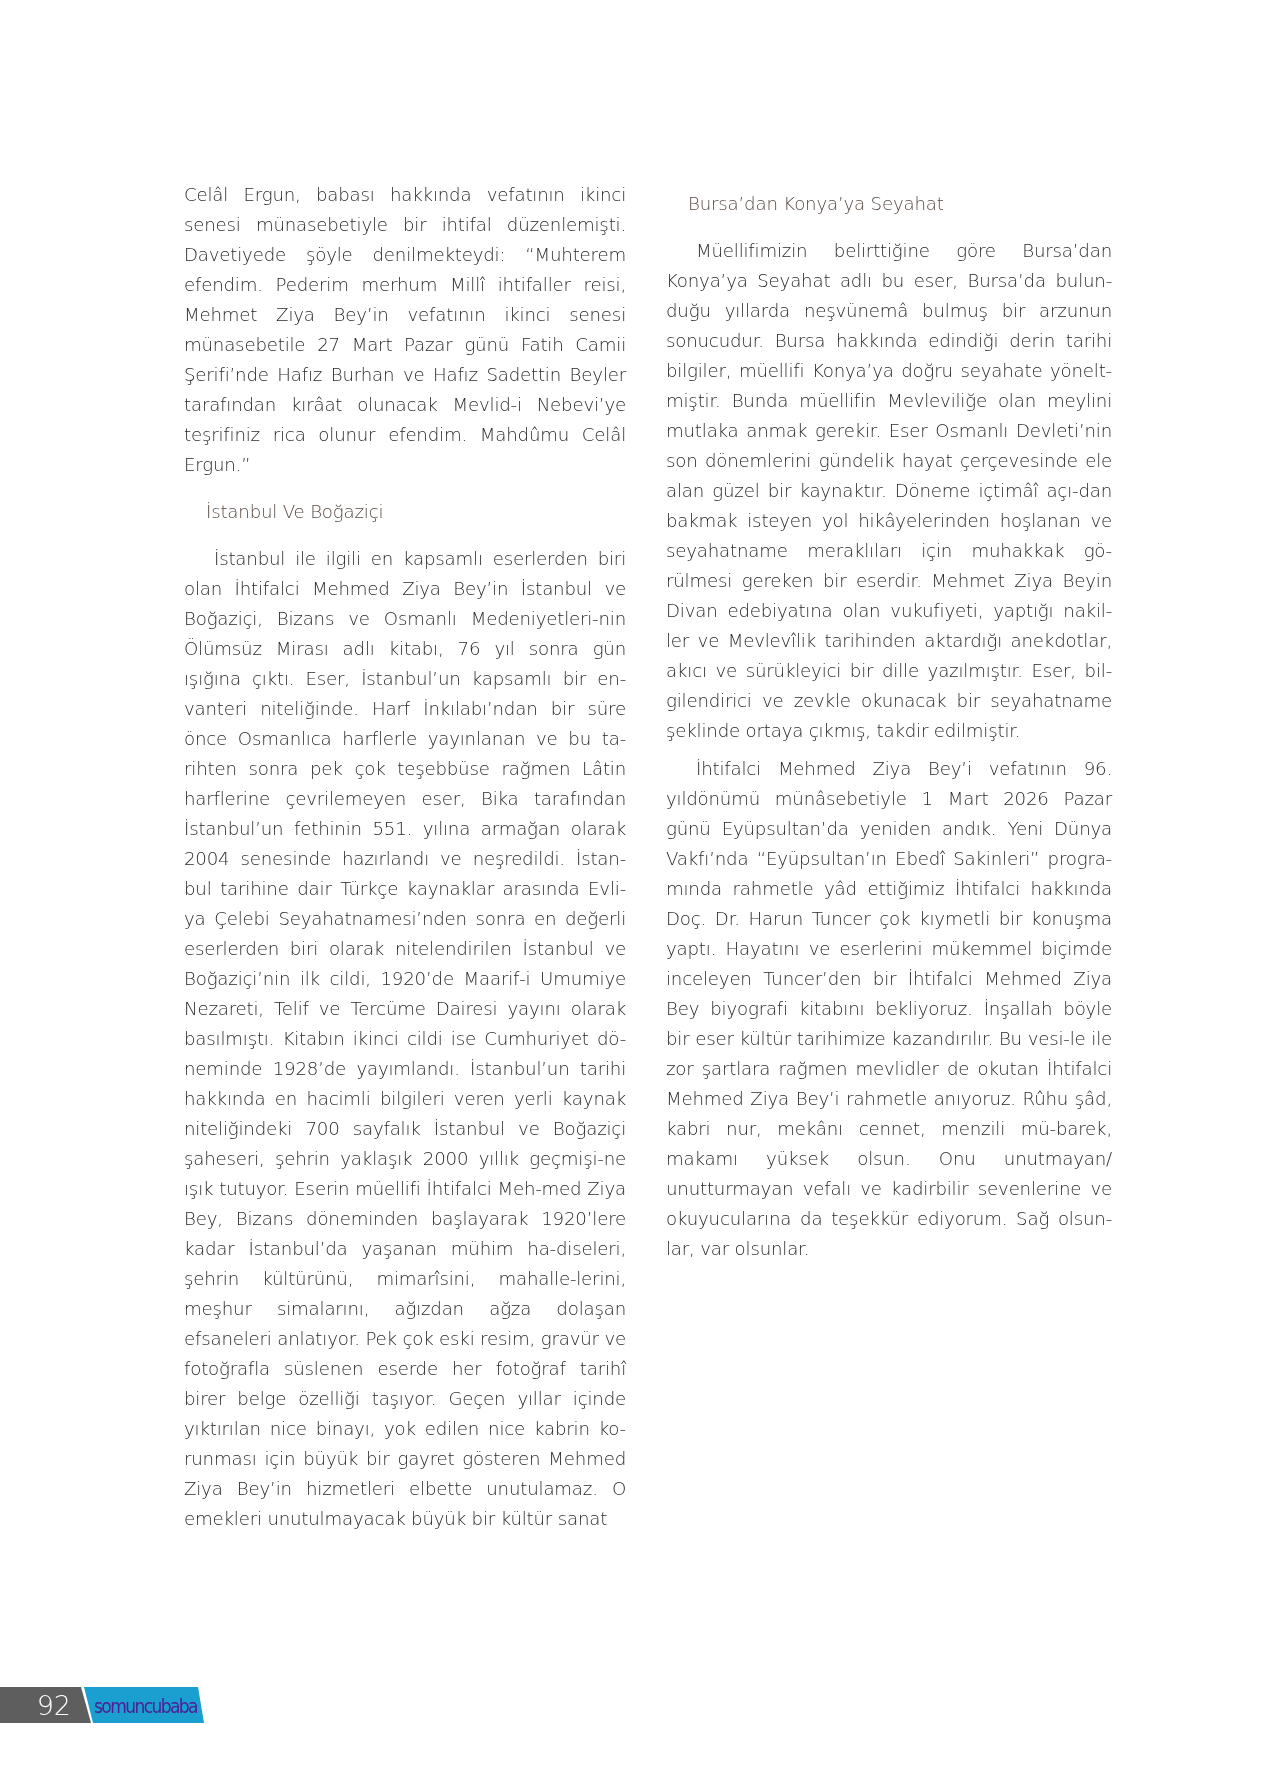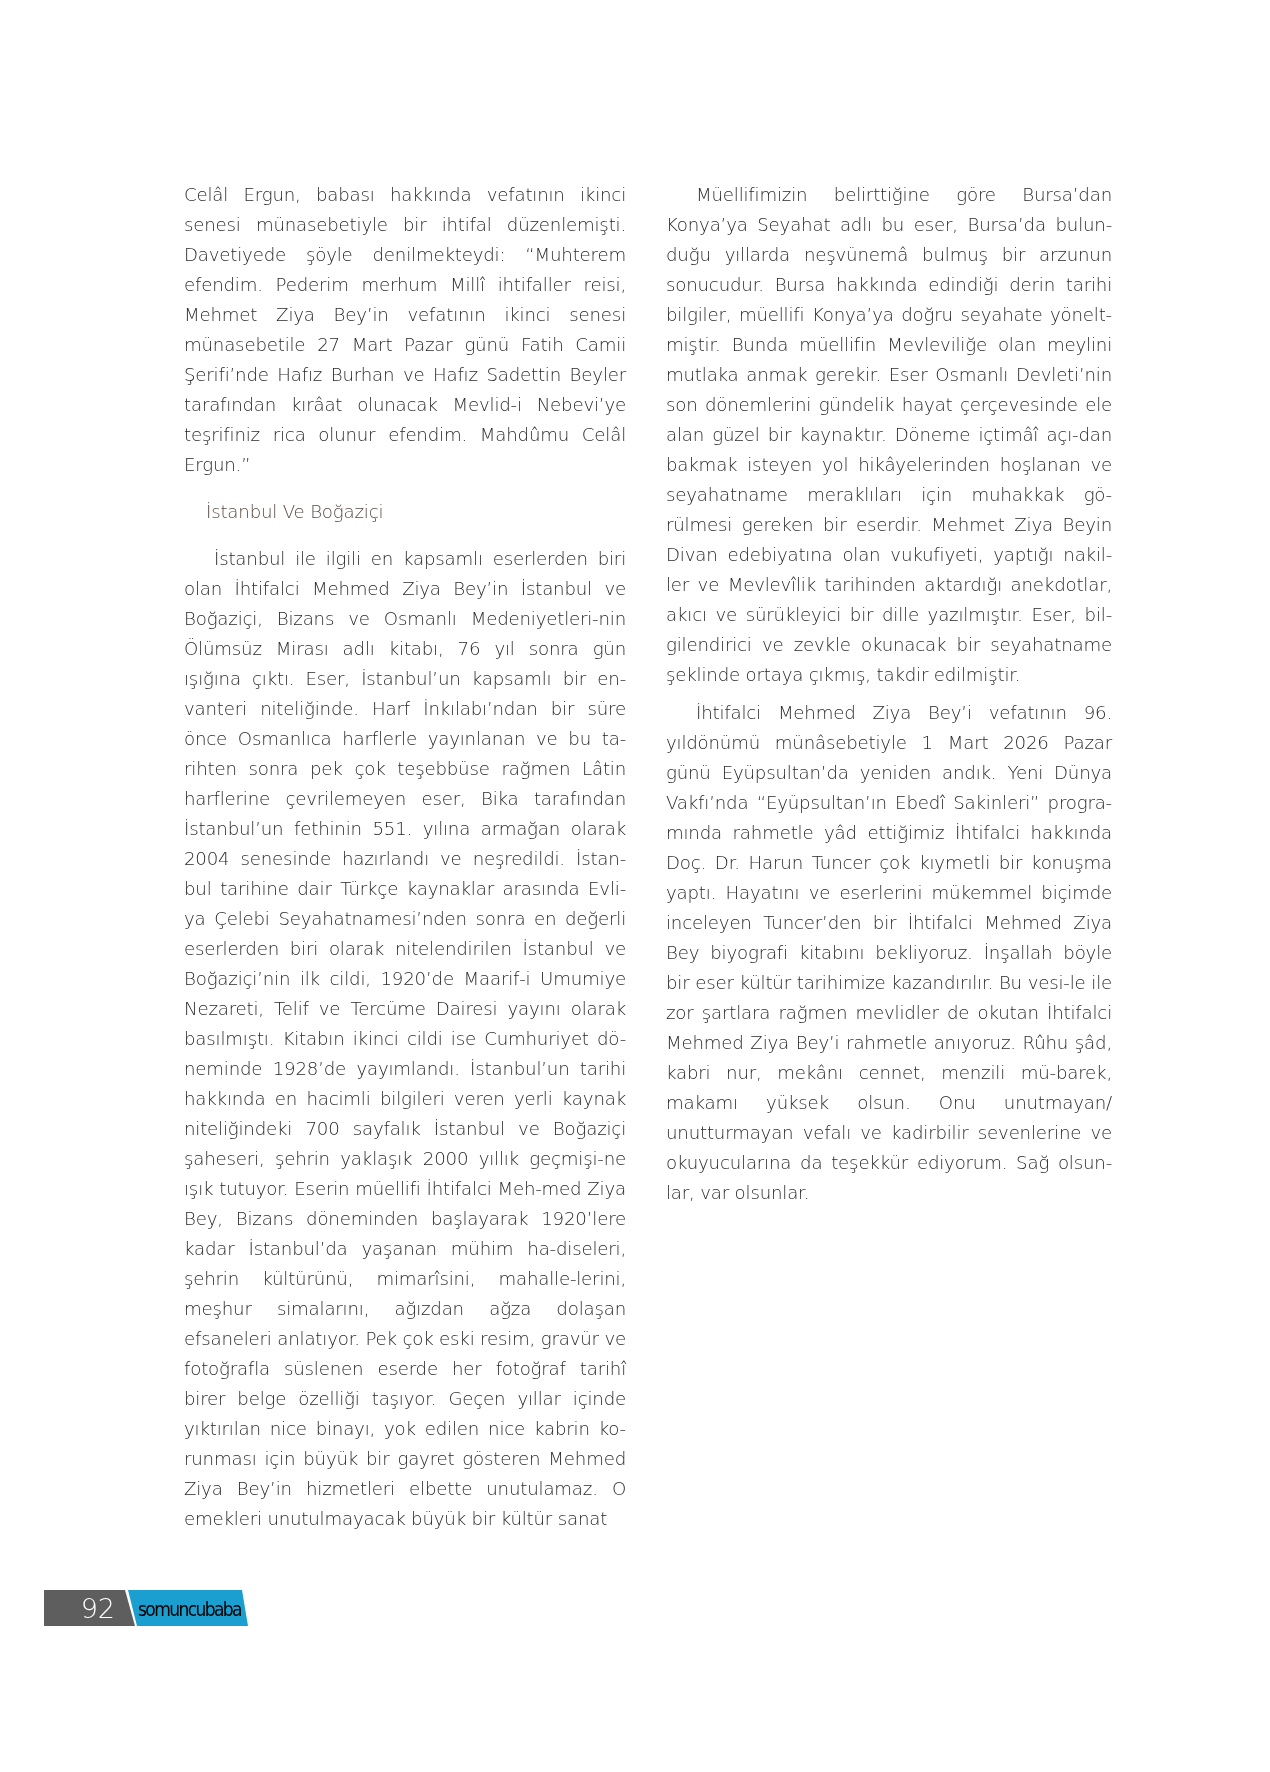--- a/index.html
+++ b/index.html
@@ -18,50 +18,51 @@
   .col p {
     margin: 8px; text-align: justify; hyphens: manual;
   }
   .col p.indent { text-indent: 30px; }
   .col h3 {
     margin: 17px 0 17px 30px; padding: 0;
     font-size: 18.2px; font-weight: 300; line-height: 30px;
     color: #5a4a44;
   }
   .footer {
-    position: absolute; left: 0; top: 1590px; height: 20px; width: 210px; margin-left: 44px;
+    position: absolute; left: 0; top: 1687px; height: 20px; width: 210px;
   }
   .footer .page-num {
     position: absolute; left: 0; top: 0; height: 36px; width: 91px;
     background: #5e5e5e;
     clip-path: polygon(0 0, 81px 0, 91px 36px, 0 36px);
     color: #ffffff; font-size: 27px; line-height: 38px;
     text-align: right; box-sizing: border-box; padding-right: 20px;
     font-family: "DejaVu Sans", sans-serif; font-weight: 300;
   }
   .footer .brand {
     position: absolute; left: 84px; top: 0; height: 36px; width: 120px;
     background: #1a9fd0;
     clip-path: polygon(0 0, 114px 0, 120px 36px, 9px 36px);
-    color: #000000; font-size: 19px; line-height: 38px;
+    color: #4c1d95; font-size: 19px; line-height: 38px;
     box-sizing: border-box; padding-left: 10px;
     font-family: "DejaVu Sans Condensed", "DejaVu Sans", sans-serif;
     letter-spacing: -1.6px; transform-origin: left;
   }
 </style>
 </head>
 <body>
 
 <div class="col left">
   <p>Celâl Ergun, babası hakkında vefatının ikinci senesi münasebetiyle bir ihtifal düzenlemişti. Davetiyede şöyle denilmekteydi: “Muhterem efendim. Pederim merhum Millî ihtifaller reisi, Mehmet Ziya Bey’in vefatının ikinci senesi münasebetile 27 Mart Pazar günü Fatih Camii Şerifi’nde Hafız Burhan ve Hafız Sadettin Beyler tarafından kırâat olunacak Mevlid-i  Nebevi’ye teşrifiniz rica olunur efendim. Mahdûmu Celâl Ergun.”</p>
   <h3>İstanbul Ve Boğaziçi</h3>
   <p class="indent">İstanbul ile ilgili en kapsamlı eserlerden biri olan İhtifalci Mehmed Ziya Bey’in İstanbul ve Boğaziçi, Bizans ve Osmanlı Medeniyetleri-nin Ölümsüz Mirası adlı kitabı, 76 yıl sonra gün ışığına çıktı. Eser, İstanbul’un kapsamlı bir en-vanteri niteliğinde. Harf İnkılabı’ndan bir süre önce Osmanlıca harflerle yayınlanan ve bu ta-rihten sonra pek çok teşebbüse rağmen Lâtin harflerine çevrilemeyen eser, Bika tarafından İstanbul’un fethinin 551. yılına armağan olarak 2004 senesinde hazırlandı ve neşredildi. İstan-bul tarihine dair Türkçe kaynaklar arasında Evli-ya Çelebi Seyahatnamesi’nden sonra en değerli eserlerden biri olarak nitelendirilen İstanbul ve Boğaziçi’nin ilk cildi, 1920’de Maarif-i Umumiye Nezareti, Telif ve Tercüme Dairesi yayını olarak basılmıştı. Kitabın ikinci cildi ise Cumhuriyet dö-neminde 1928’de yayımlandı. İstanbul’un tarihi hakkında en hacimli bilgileri veren yerli kaynak niteliğindeki 700 sayfalık İstanbul ve Boğaziçi şaheseri, şehrin yaklaşık 2000 yıllık geçmişi-ne ışık tutuyor. Eserin müellifi İhtifalci Meh-med Ziya Bey, Bizans döneminden başlayarak 1920’lere kadar İstanbul’da yaşanan mühim ha-diseleri, şehrin kültürünü, mimarîsini, mahalle-lerini, meşhur simalarını, ağızdan ağza dolaşan efsaneleri anlatıyor. Pek çok eski resim, gravür ve fotoğrafla süslenen eserde her fotoğraf tarihî birer belge özelliği taşıyor. Geçen yıllar içinde yıktırılan nice binayı, yok edilen nice kabrin ko-runması için büyük bir gayret gösteren Mehmed Ziya Bey’in hizmetleri elbette unutulamaz. O emekleri unutulmayacak büyük bir kültür sanat</p>
 </div>
 
 <div class="col right">
+  <h3>Bursa’dan Konya’ya Seyahat</h3>
   <p class="indent">Müellifimizin belirttiğine göre Bursa’dan Konya’ya Seyahat adlı bu eser, Bursa’da bulun-duğu yıllarda neşvünemâ bulmuş bir arzunun sonucudur. Bursa hakkında edindiği derin tarihi bilgiler, müellifi Konya’ya doğru seyahate yönelt-miştir. Bunda müellifin Mevleviliğe olan meylini mutlaka anmak gerekir. Eser Osmanlı Devleti’nin son dönemlerini gündelik hayat çerçevesinde ele alan güzel bir kaynaktır. Döneme içtimâî açı-dan bakmak isteyen yol hikâyelerinden hoşlanan ve seyahatname meraklıları için muhakkak gö-rülmesi gereken bir eserdir. Mehmet Ziya Beyin Divan edebiyatına olan vukufiyeti, yaptığı nakil-ler ve Mevlevîlik tarihinden aktardığı anekdotlar, akıcı ve sürükleyici bir dille yazılmıştır. Eser, bil-gilendirici ve zevkle okunacak bir seyahatname şeklinde ortaya çıkmış, takdir edilmiştir.</p>
   <p class="indent">İhtifalci Mehmed Ziya Bey’i vefatının 96. yıldönümü münâsebetiyle 1 Mart 2026 Pazar günü Eyüpsultan’da yeniden andık. Yeni Dünya Vakfı’nda “Eyüpsultan’ın Ebedî Sakinleri” progra-mında rahmetle yâd ettiğimiz İhtifalci hakkında Doç. Dr. Harun Tuncer çok kıymetli bir konuşma yaptı. Hayatını ve eserlerini mükemmel biçimde inceleyen Tuncer’den bir İhtifalci Mehmed Ziya Bey biyografi kitabını bekliyoruz. İnşallah böyle bir eser kültür tarihimize kazandırılır. Bu vesi-le ile zor şartlara rağmen mevlidler de okutan İhtifalci Mehmed Ziya Bey’i rahmetle anıyoruz. Rûhu şâd, kabri nur, mekânı cennet, menzili mü-barek, makamı yüksek olsun. Onu unutmayan/ unutturmayan vefalı ve kadirbilir sevenlerine ve okuyucularına da teşekkür ediyorum. Sağ olsun-lar, var olsunlar.</p>
 </div>
 
 <div class="footer">
   <div class="page-num">92</div>
   <div class="brand">somuncubaba</div>
 </div>
 
 </body></html>

